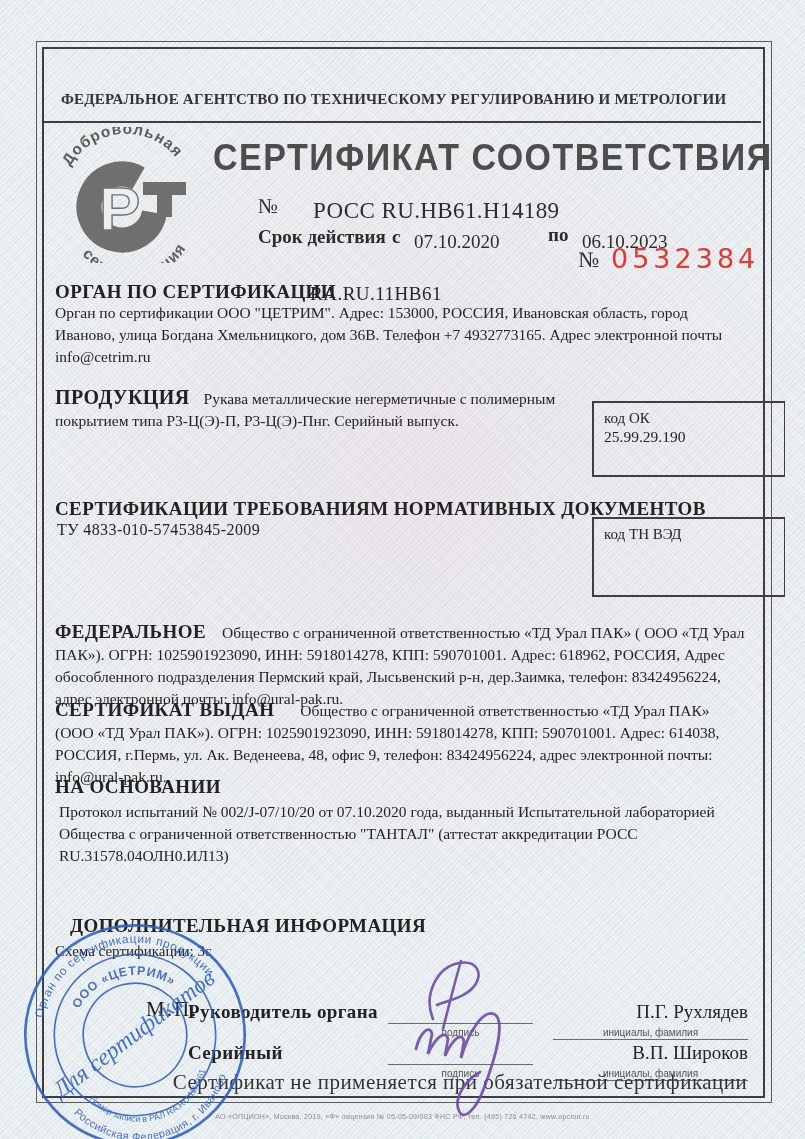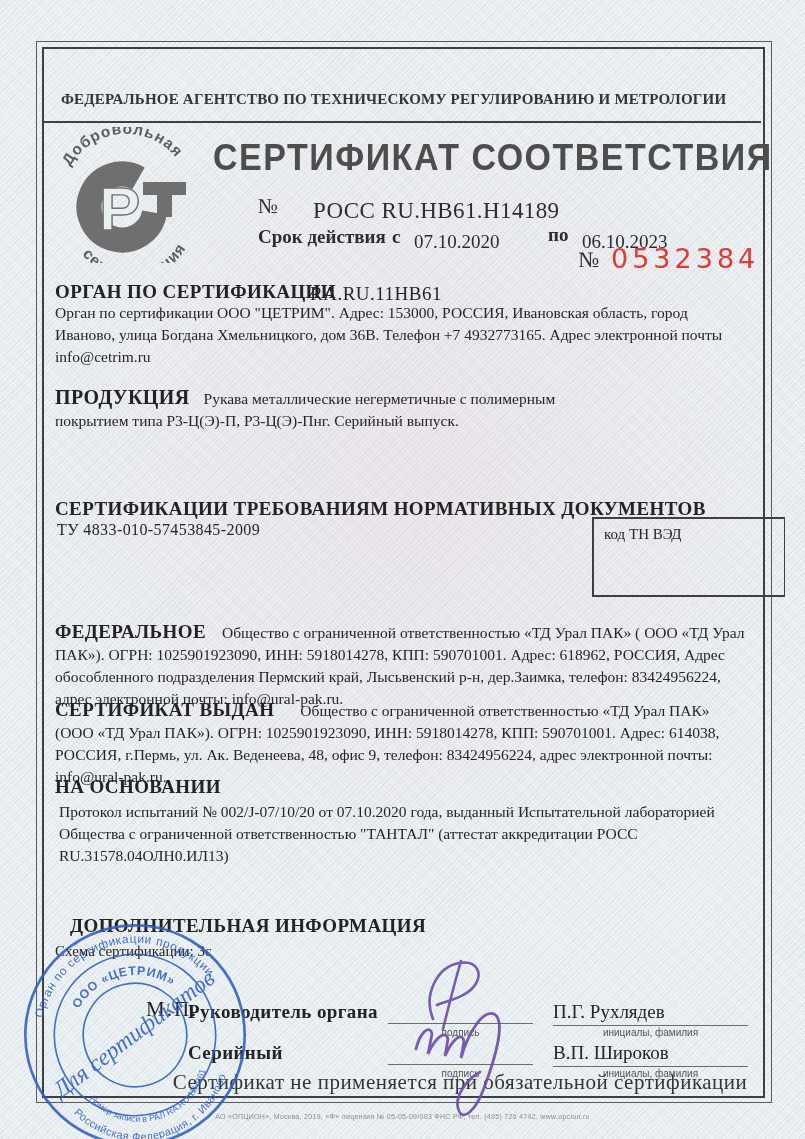--- a/index.html
+++ b/index.html
@@ -52,21 +52,21 @@
   .addl-txt{left:55px;top:943px;font-size:15px;color:#242424;}
   .mp{left:146px;top:997px;font-size:21px;color:#1c1c1c;letter-spacing:2px;z-index:1;}
   .role1{left:188px;top:1001px;}
   .role2{left:188px;top:1042px;}
   .sigline{width:145px;border-bottom:1px solid #6b6b6b;height:22px;}
   .sl1{left:388px;top:1001px;}
   .sl2{left:388px;top:1042px;}
   .under{width:145px;text-align:center;font-family:"Liberation Sans",sans-serif;font-size:10px;color:#555;}
   .u1{left:388px;top:1027px;}
   .u2{left:388px;top:1068px;}
-  .nameblk{left:553px;width:195px;text-align:left;font-size:19px;color:#242424;border-bottom:1px solid #6b6b6b;padding-bottom:2px;}
+  .nameblk{left:553px;width:195px;text-align:right;font-size:19px;color:#242424;border-bottom:1px solid #6b6b6b;padding-bottom:16px;}
   .n1{top:1001px;}
   .n2{top:1042px;}
   .nunder{left:553px;width:195px;text-align:center;font-family:"Liberation Sans",sans-serif;font-size:10px;color:#555;}
   .nu1{top:1027px;}
   .nu2{top:1068px;}
   .bottom-note{left:170px;top:1070px;width:580px;text-align:center;font-size:21px;color:#333;letter-spacing:0.5px;}
   .print-info{left:0;top:1113px;width:805px;text-align:center;font-family:"Liberation Sans",sans-serif;font-size:7px;color:#8b8b8b;letter-spacing:0.3px;}
   .logo-svg{left:46px;top:127px;z-index:1;}
   .stamp-svg{left:16px;top:916px;z-index:2;opacity:0.88;transform:rotate(-14deg);}
   .sig1-svg{left:415px;top:957px;z-index:3;}
@@ -114,20 +114,24 @@
   <span class="abs rednum-l">№</span>
   <span class="abs rednum">0532384</span>
 
   <span class="abs h-sec org-h">ОРГАН ПО СЕРТИФИКАЦИИ</span>
   <span class="abs org-code">RA.RU.11НВ61</span>
   <div class="abs body-txt org-body">Орган по сертификации ООО "ЦЕТРИМ". Адрес: 153000, РОССИЯ, Ивановская область, город Иваново, улица Богдана Хмельницкого, дом 36В. Телефон +7 4932773165. Адрес электронной почты info@cetrim.ru</div>
 
   <div class="abs prod">
     <span class="h-sec">ПРОДУКЦИЯ</span><span class="body-txt">Рукава металлические  негерметичные с полимерным покрытием типа Р3-Ц(Э)-П, Р3-Ц(Э)-Пнг. Серийный выпуск.</span>
   </div>
+  <div class="abs codebox box-ok">
+    <div class="cb-l">код ОК</div>
+    <div class="cb-v">25.99.29.190</div>
+  </div>
 
   <span class="abs h-sec conf-h">СЕРТИФИКАЦИИ ТРЕБОВАНИЯМ НОРМАТИВНЫХ ДОКУМЕНТОВ</span>
   <span class="abs conf-txt">ТУ  4833-010-57453845-2009</span>
   <div class="abs codebox box-tnved">
     <div class="cb-l">код ТН ВЭД</div>
   </div>
 
   <div class="abs manu">
     <span class="h-sec">ФЕДЕРАЛЬНОЕ</span><span class="body-txt">Общество с ограниченной ответственностью «ТД Урал ПАК» ( ООО «ТД Урал ПАК»). ОГРН: 1025901923090, ИНН: 5918014278, КПП: 590701001. Адрес: 618962, РОССИЯ, Адрес обособленного подразделения Пермский край, Лысьвенский р-н, дер.Заимка, телефон: 83424956224, адрес электронной почты: info@ural-pak.ru.</span>
   </div>

